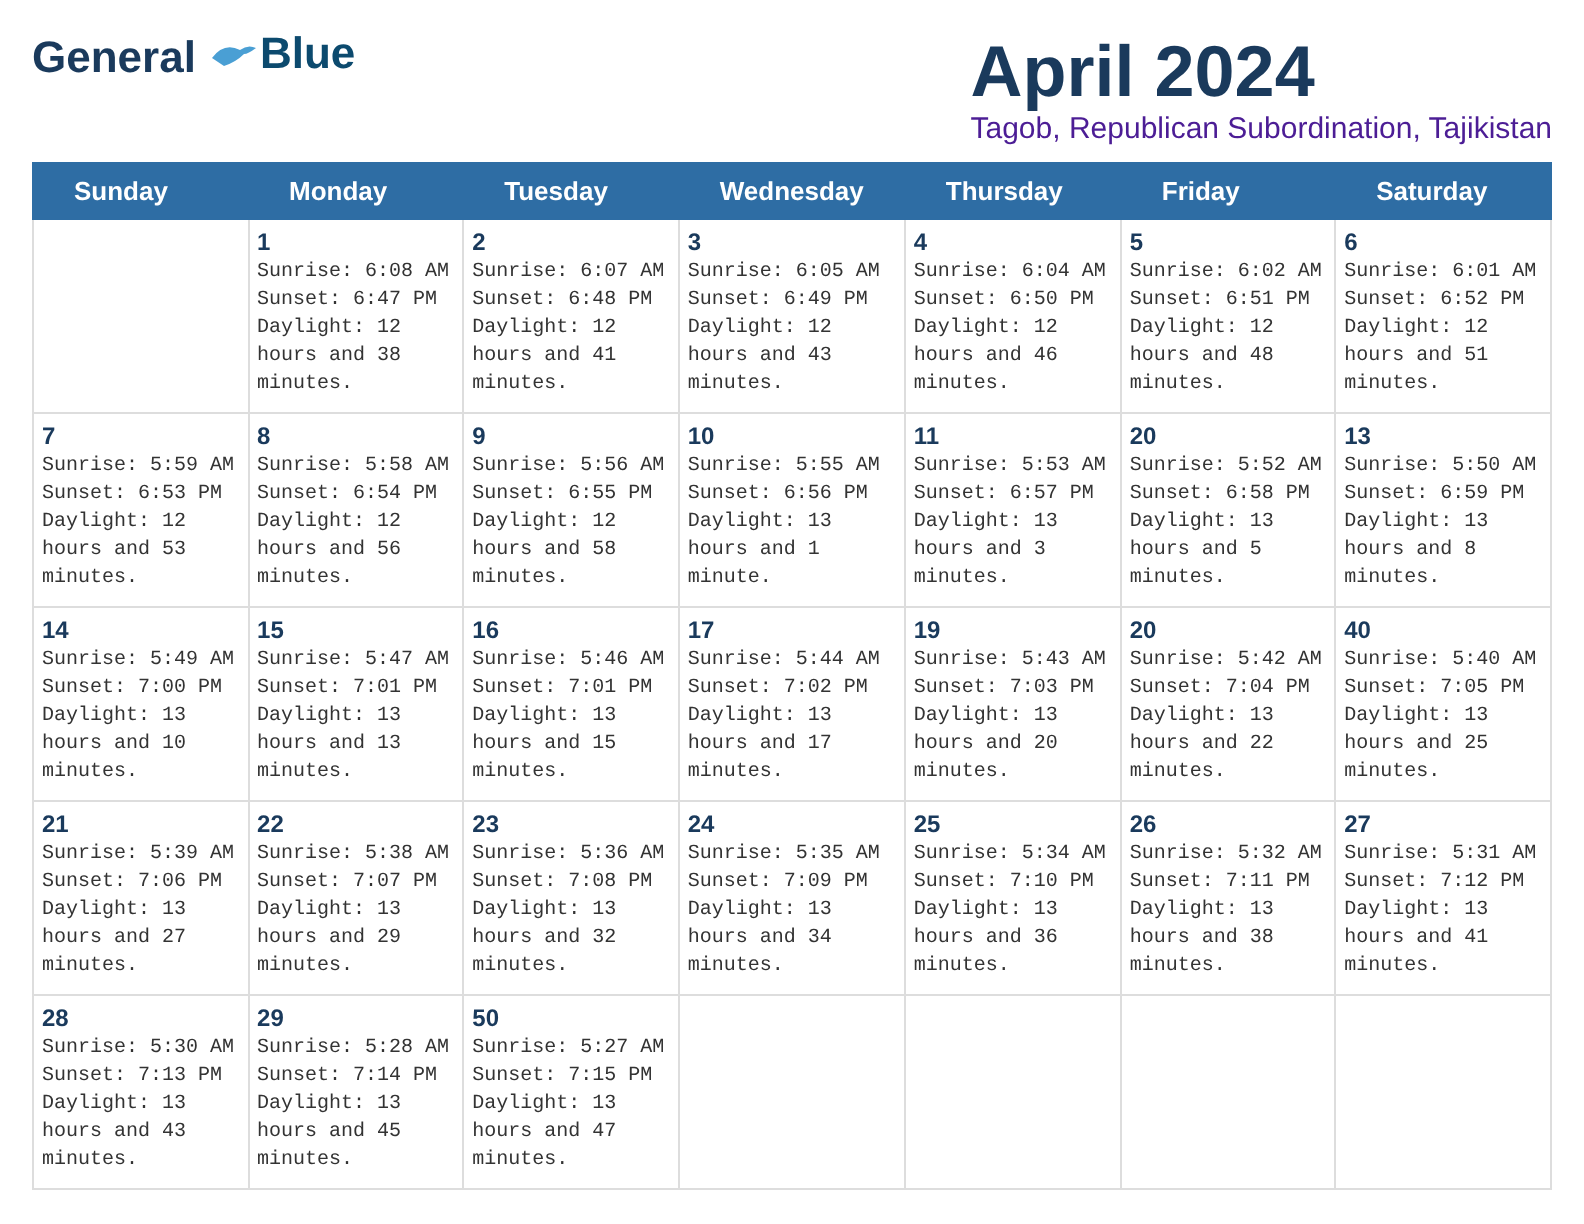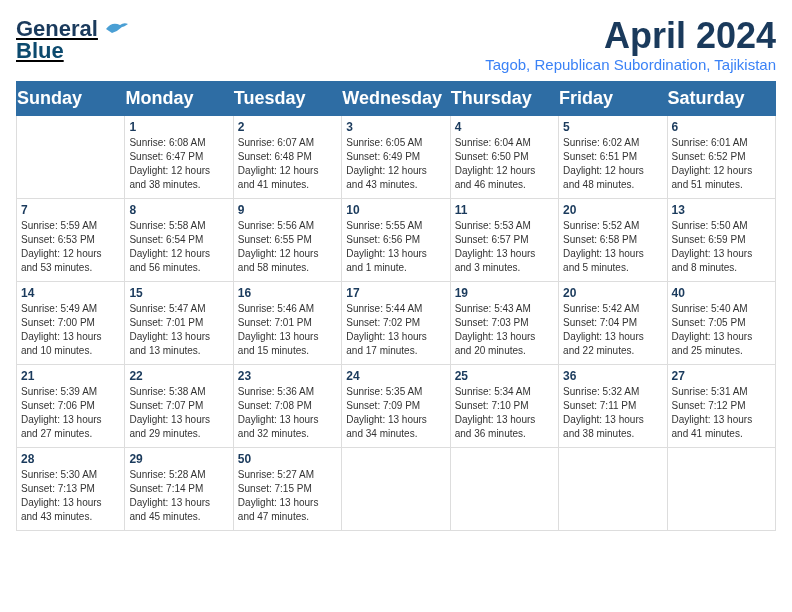--- a/index.html
+++ b/index.html
@@ -11,54 +11,52 @@
       padding: 16px;
     }
     .header {
       display: flex;
       justify-content: space-between;
       align-items: flex-start;
       margin-bottom: 8px;
     }
     .logo {
       display: flex;
-      flex-direction: column;
-      align-items: flex-start;
-      text-decoration: underline;
+      flex-direction: row;
+      align-items: center;
     }
     .logo-row {
       display: flex;
       align-items: center;
       gap: 4px;
     }
     .title-block {
-      text-align: right;
     }
     .month-year {
       font-size: 36px;
       font-weight: bold;
       color: #1a3a5c;
       line-height: 1.1;
     }
     .location {
       font-size: 15px;
-      color: #3b82f6;
+      color: #4c1d95;
     }
     table {
       width: 100%;
       border-collapse: collapse;
     }
     thead tr {
       background-color: #2e6da4;
       color: #fff;
     }
     thead th {
-      font-size: 18px;
+      font-size: 13px;
       font-weight: bold;
-      padding: 6px 0;
+      padding: 6px 20px;
       text-align: left;
       border: 1px solid #2e6da4;
     }
     tbody tr {
       border-bottom: 1px solid #ccc;
     }
     tbody td {
       vertical-align: top;
       padding: 4px 4px 6px 4px;
       border: 1px solid #ddd;
@@ -70,20 +68,21 @@
       font-size: 12px;
       font-weight: bold;
       color: #1a3a5c;
       display: block;
       margin-bottom: 2px;
     }
     .day-info {
       font-size: 10px;
       color: #333;
       line-height: 1.4;
+      font-family: Liberation Mono, monospace;
     }
   </style>
 </head>
 <body>
 
 <div class="header">
   <div class="logo">
     <div class="logo-row">
       <span style="font-size:22px;font-weight:bold;color:#1a3a5c;">General</span>
       <svg width="28" height="20" viewBox="0 0 28 20">
@@ -213,21 +212,21 @@
         </td>
         <td>
           <span class="day-num">24</span>
           <div class="day-info">Sunrise: 5:35 AM<br>Sunset: 7:09 PM<br>Daylight: 13 hours and 34 minutes.</div>
         </td>
         <td>
           <span class="day-num">25</span>
           <div class="day-info">Sunrise: 5:34 AM<br>Sunset: 7:10 PM<br>Daylight: 13 hours and 36 minutes.</div>
         </td>
         <td>
-          <span class="day-num">36</span>
+          <span class="day-num">26</span>
           <div class="day-info">Sunrise: 5:32 AM<br>Sunset: 7:11 PM<br>Daylight: 13 hours and 38 minutes.</div>
         </td>
         <td>
           <span class="day-num">27</span>
           <div class="day-info">Sunrise: 5:31 AM<br>Sunset: 7:12 PM<br>Daylight: 13 hours and 41 minutes.</div>
         </td>
       </tr>
       <tr>
         <td>
           <span class="day-num">28</span>

